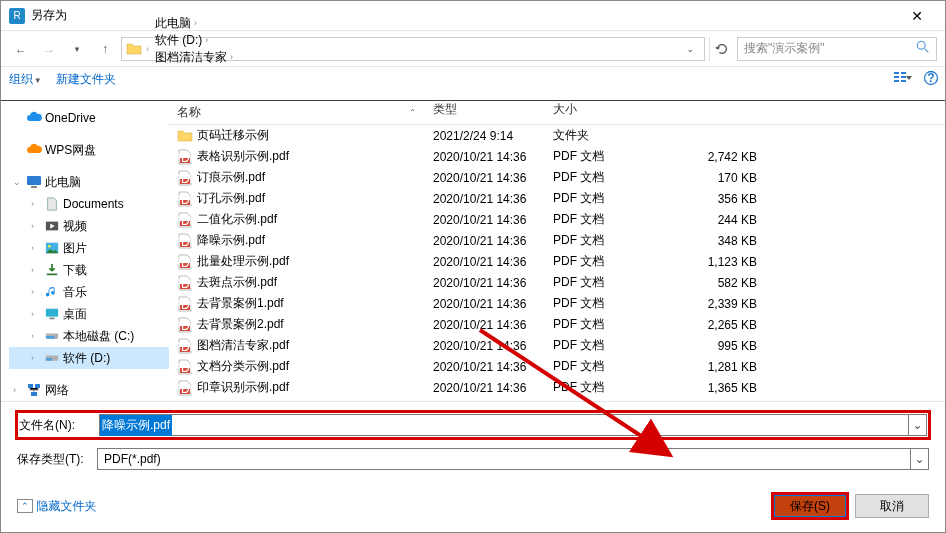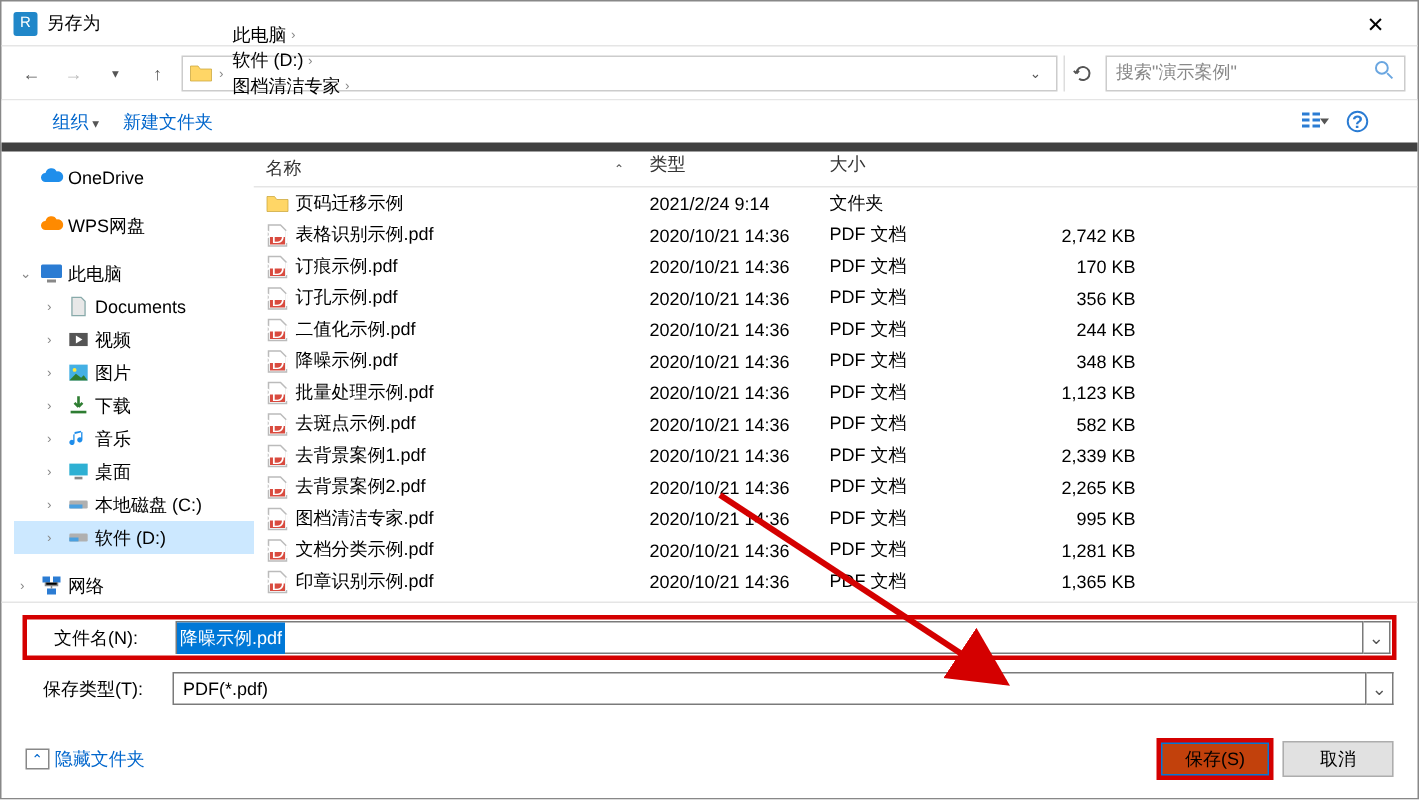--- a/index.html
+++ b/index.html
@@ -15,21 +15,21 @@
 .nav-arrow { width: 24px; height: 24px; display: flex; align-items: center; justify-content: center; color: #555; border-radius: 3px; }
 .breadcrumb { flex: 1; border: 1px solid #ccc; height: 24px; display: flex; align-items: center; padding: 0 4px; background: #fff; }
 .folder-ico { width: 16px; height: 16px; margin-right: 4px; display:inline-flex; align-items:center; justify-content:center;}
 .crumb { padding: 0 6px; display: flex; align-items: center; gap: 3px; height: 100%; }
 .crumb-sep { color: #888; font-size: 9px; }
 .bc-right { display:flex; align-items:center; gap:4px; margin-left:auto; color:#555;}
 .refresh { width: 24px; height: 24px; display:flex; align-items:center; justify-content:center; border-left:1px solid #ddd;}
 .searchbox { width: 200px; border: 1px solid #ccc; height: 24px; display: flex; align-items: center; padding: 0 6px; color: #888; }
 .searchbox .sicon { margin-left: auto; }
 
-.toolbar { height: 34px; display: flex; align-items: center; padding: 0 26px; border-bottom: 6px solid #404040; background:#fff; }
+.toolbar { height: 34px; display: flex; padding: 0 0; border-bottom: 1px solid #404040; background:#fff; }
 .tb-item { padding: 4px 8px; color: #0066cc; cursor: pointer; }
 .tb-item.dd::after { content: " ▾"; font-size: 9px; color:#555; }
 .tb-spacer { flex: 1; }
 .tb-icon { width: 28px; height: 22px; display:flex; align-items:center; justify-content:center; color:#0066cc; }
 
 .body { flex: 1; display: flex; border-bottom: 1px solid #e5e5e5; overflow: hidden; }
 
 .sidebar { width: 168px; padding: 6px 0 6px 8px; overflow-y: auto; }
 .si { display: flex; align-items: center; height: 22px; padding: 0 4px; gap: 3px; cursor: pointer; white-space: nowrap; }
 .si.nest1 { padding-left: 22px; }
@@ -46,21 +46,21 @@
 .col-type { width: 120px; }
 .col-size { width: 100px; }
 .fl-body { flex: 1; overflow-y: auto; }
 .row { display: flex; height: 21px; align-items: center; }
 .row .cell { padding: 0 8px; white-space: nowrap; overflow: hidden; }
 .row .fico { width:16px; height:16px; margin-right:4px; display:inline-flex; align-items:center; justify-content:center;}
 .cell.size { text-align: right; }
 
 .bottom { padding: 10px 16px 4px; }
 .field-row { display: flex; align-items: center; margin-bottom: 10px; }
-.field-label { width: 98px; text-align: center; padding-right: 8px; }
+.field-label { width: 80px; text-align: left; padding-right: 8px; }
 .field-input { flex: 1; height: 22px; border: 1px solid #7a7a7a; padding: 0 6px; background:#fff; display:flex; align-items:center; }
 .field-dd { width: 18px; display:flex; align-items:center; justify-content:center; border-left:0; color:#555; }
 .highlight-red { outline: 3px solid #d40000; outline-offset: -1px; }
 
 .footer { display: flex; align-items: center; padding: 10px 16px 14px; }
 .link { color: #0066cc; cursor: pointer; display:flex; align-items:center; gap:4px;}
 .footer-spacer { flex: 1; }
 .btn { min-width: 74px; height: 24px; border: 1px solid #adadad; background: #e1e1e1; display:inline-flex; align-items:center; justify-content:center; margin-left:8px; cursor:pointer; }
 .btn.primary { border: 2px solid #0078d7; background:#c2410c; }
 

